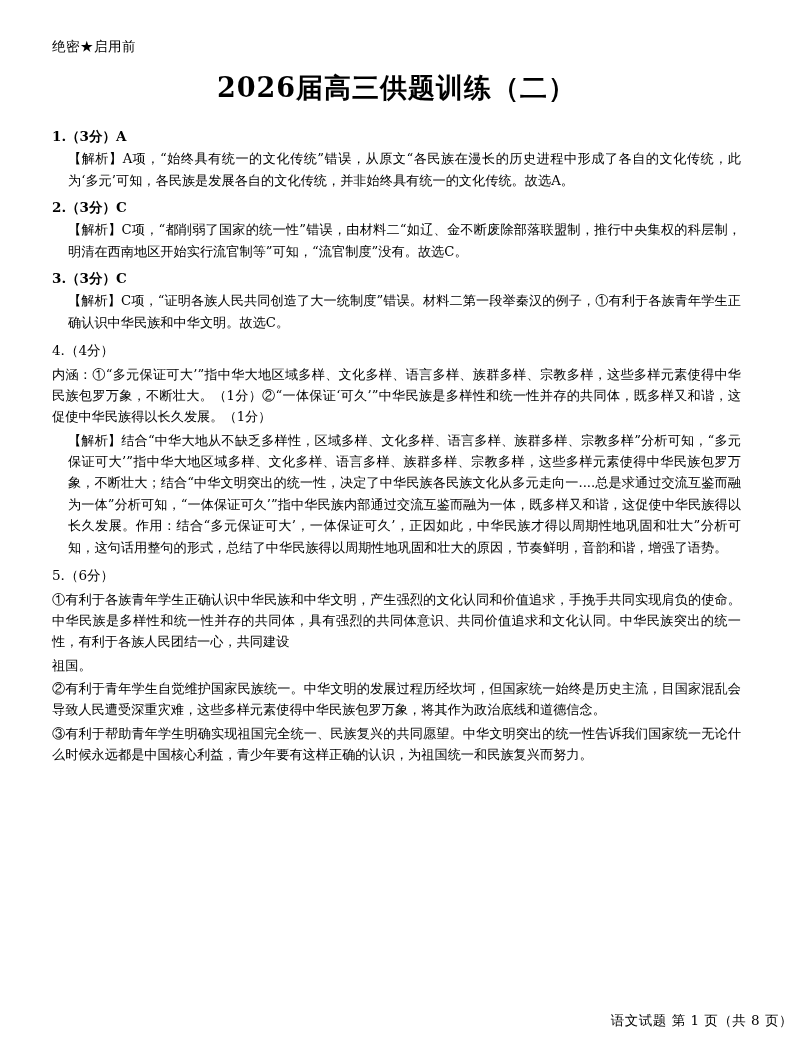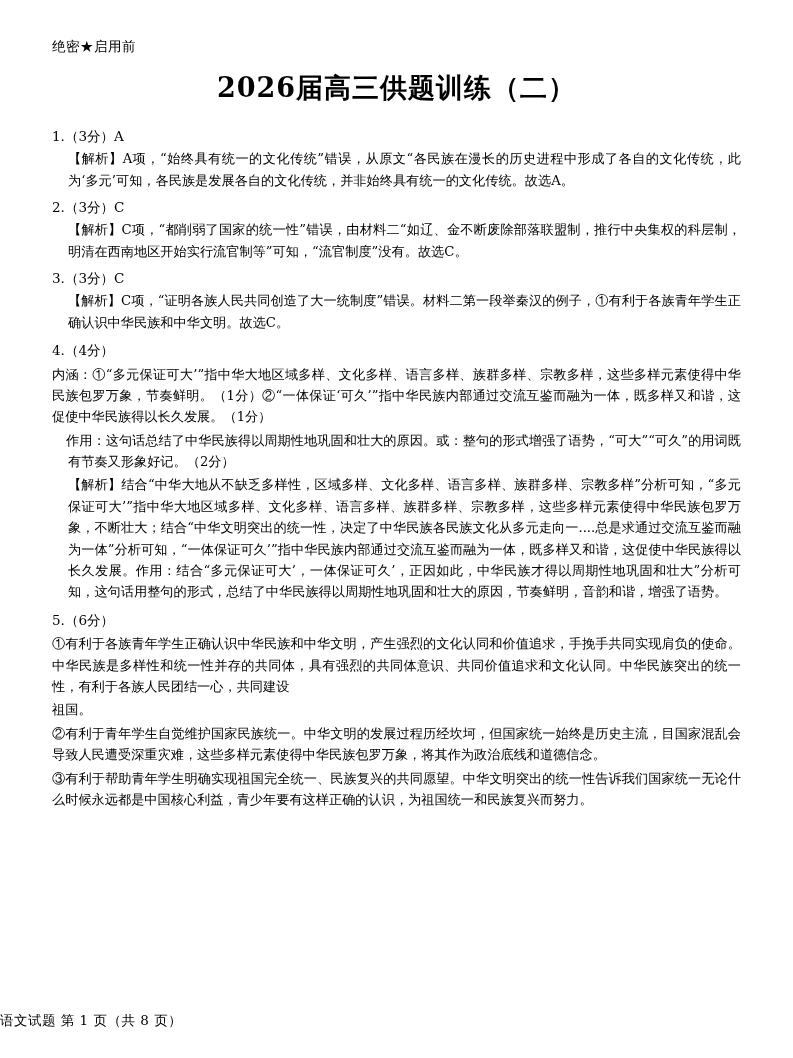--- a/index.html
+++ b/index.html
@@ -39,21 +39,21 @@
   .doc-subtitle {
     text-align: center;
     font-size: 25px;
     font-weight: bold;
     letter-spacing: 1px;
     margin: 4px 0 10px 0;
     font-family: "DejaVu Serif", "Liberation Serif", serif;
   }
   .q-head {
     font-size: 13.5px;
-    font-weight: normal;
+    font-weight: bold;
     margin: 6px 0 2px 0;
     line-height: 1.5;
   }
   .para {
     font-size: 13.2px;
     line-height: 1.62;
     margin: 2px 0 2px 0;
     text-align: justify;
     text-justify: inter-ideograph;
   }
@@ -72,21 +72,21 @@
   .section-num {
     font-size: 13.5px;
     line-height: 1.6;
     margin: 7px 0 1px 0;
   }
   .footer {
     position: absolute;
     left: 0;
     right: 0;
     bottom: 28px;
-    text-align: left;
+    text-align: right;
     font-size: 13.5px;
     letter-spacing: 0.5px;
   }
 </style>
 </head>
 <body>
 
 <div class="page">
 
   <div class="secret-line">绝密★启用前</div>
@@ -96,22 +96,21 @@
   <div class="q-head">1.（3分）A</div>
   <div class="analysis">【解析】A项，“始终具有统一的文化传统”错误，从原文“各民族在漫长的历史进程中形成了各自的文化传统，此为‘多元’可知，各民族是发展各自的文化传统，并非始终具有统一的文化传统。故选A。</div>
 
   <div class="q-head">2.（3分）C</div>
   <div class="analysis">【解析】C项，“都削弱了国家的统一性”错误，由材料二“如辽、金不断废除部落联盟制，推行中央集权的科层制，明清在西南地区开始实行流官制等”可知，“流官制度”没有。故选C。</div>
 
   <div class="q-head">3.（3分）C</div>
   <div class="analysis">【解析】C项，“证明各族人民共同创造了大一统制度”错误。材料二第一段举秦汉的例子，①有利于各族青年学生正确认识中华民族和中华文明。故选C。</div>
 
   <div class="section-num">4.（4分）</div>
-  <div class="para">内涵：①“多元保证可大’”指中华大地区域多样、文化多样、语言多样、族群多样、宗教多样，这些多样元素使得中华民族包罗万象，节奏鲜明。（1分）②“一体保证‘可久’”指中华民族内部通过交流互鉴而融为一体，既多样又和谐，这促使中华民族得以长久发展。（1分）</div>
-  <div class="para pad-left">作用：这句话总结了中华民族得以周期性地巩固和壮大的原因。或：整句的形式增强了语势，“可大”“可久”的用词既有节奏又形象好记。（2分）</div>
+  <div class="para">内涵：①“多元保证可大’”指中华大地区域多样、文化多样、语言多样、族群多样、宗教多样，这些多样元素使得中华民族包罗万象，不断壮大。（1分）②“一体保证‘可久’”中华民族是多样性和统一性并存的共同体，既多样又和谐，这促使中华民族得以长久发展。（1分）</div>
   <div class="analysis">【解析】结合“中华大地从不缺乏多样性，区域多样、文化多样、语言多样、族群多样、宗教多样”分析可知，“多元保证可大’”指中华大地区域多样、文化多样、语言多样、族群多样、宗教多样，这些多样元素使得中华民族包罗万象，不断壮大；结合“中华文明突出的统一性，决定了中华民族各民族文化从多元走向一....总是求通过交流互鉴而融为一体”分析可知，“一体保证可久’”指中华民族内部通过交流互鉴而融为一体，既多样又和谐，这促使中华民族得以长久发展。作用：结合“多元保证可大’，一体保证可久’，正因如此，中华民族才得以周期性地巩固和壮大”分析可知，这句话用整句的形式，总结了中华民族得以周期性地巩固和壮大的原因，节奏鲜明，音韵和谐，增强了语势。</div>
 
   <div class="section-num">5.（6分）</div>
   <div class="para">①有利于各族青年学生正确认识中华民族和中华文明，产生强烈的文化认同和价值追求，手挽手共同实现肩负的使命。中华民族是多样性和统一性并存的共同体，具有强烈的共同体意识、共同价值追求和文化认同。中华民族突出的统一性，有利于各族人民团结一心，共同建设</div>
   <div class="para">祖国。</div>
   <div class="para">②有利于青年学生自觉维护国家民族统一。中华文明的发展过程历经坎坷，但国家统一始终是历史主流，目国家混乱会导致人民遭受深重灾难，这些多样元素使得中华民族包罗万象，将其作为政治底线和道德信念。</div>
   <div class="para">③有利于帮助青年学生明确实现祖国完全统一、民族复兴的共同愿望。中华文明突出的统一性告诉我们国家统一无论什么时候永远都是中国核心利益，青少年要有这样正确的认识，为祖国统一和民族复兴而努力。</div>
 
   <div class="footer">语文试题 第 1 页（共 8 页）</div>
 

